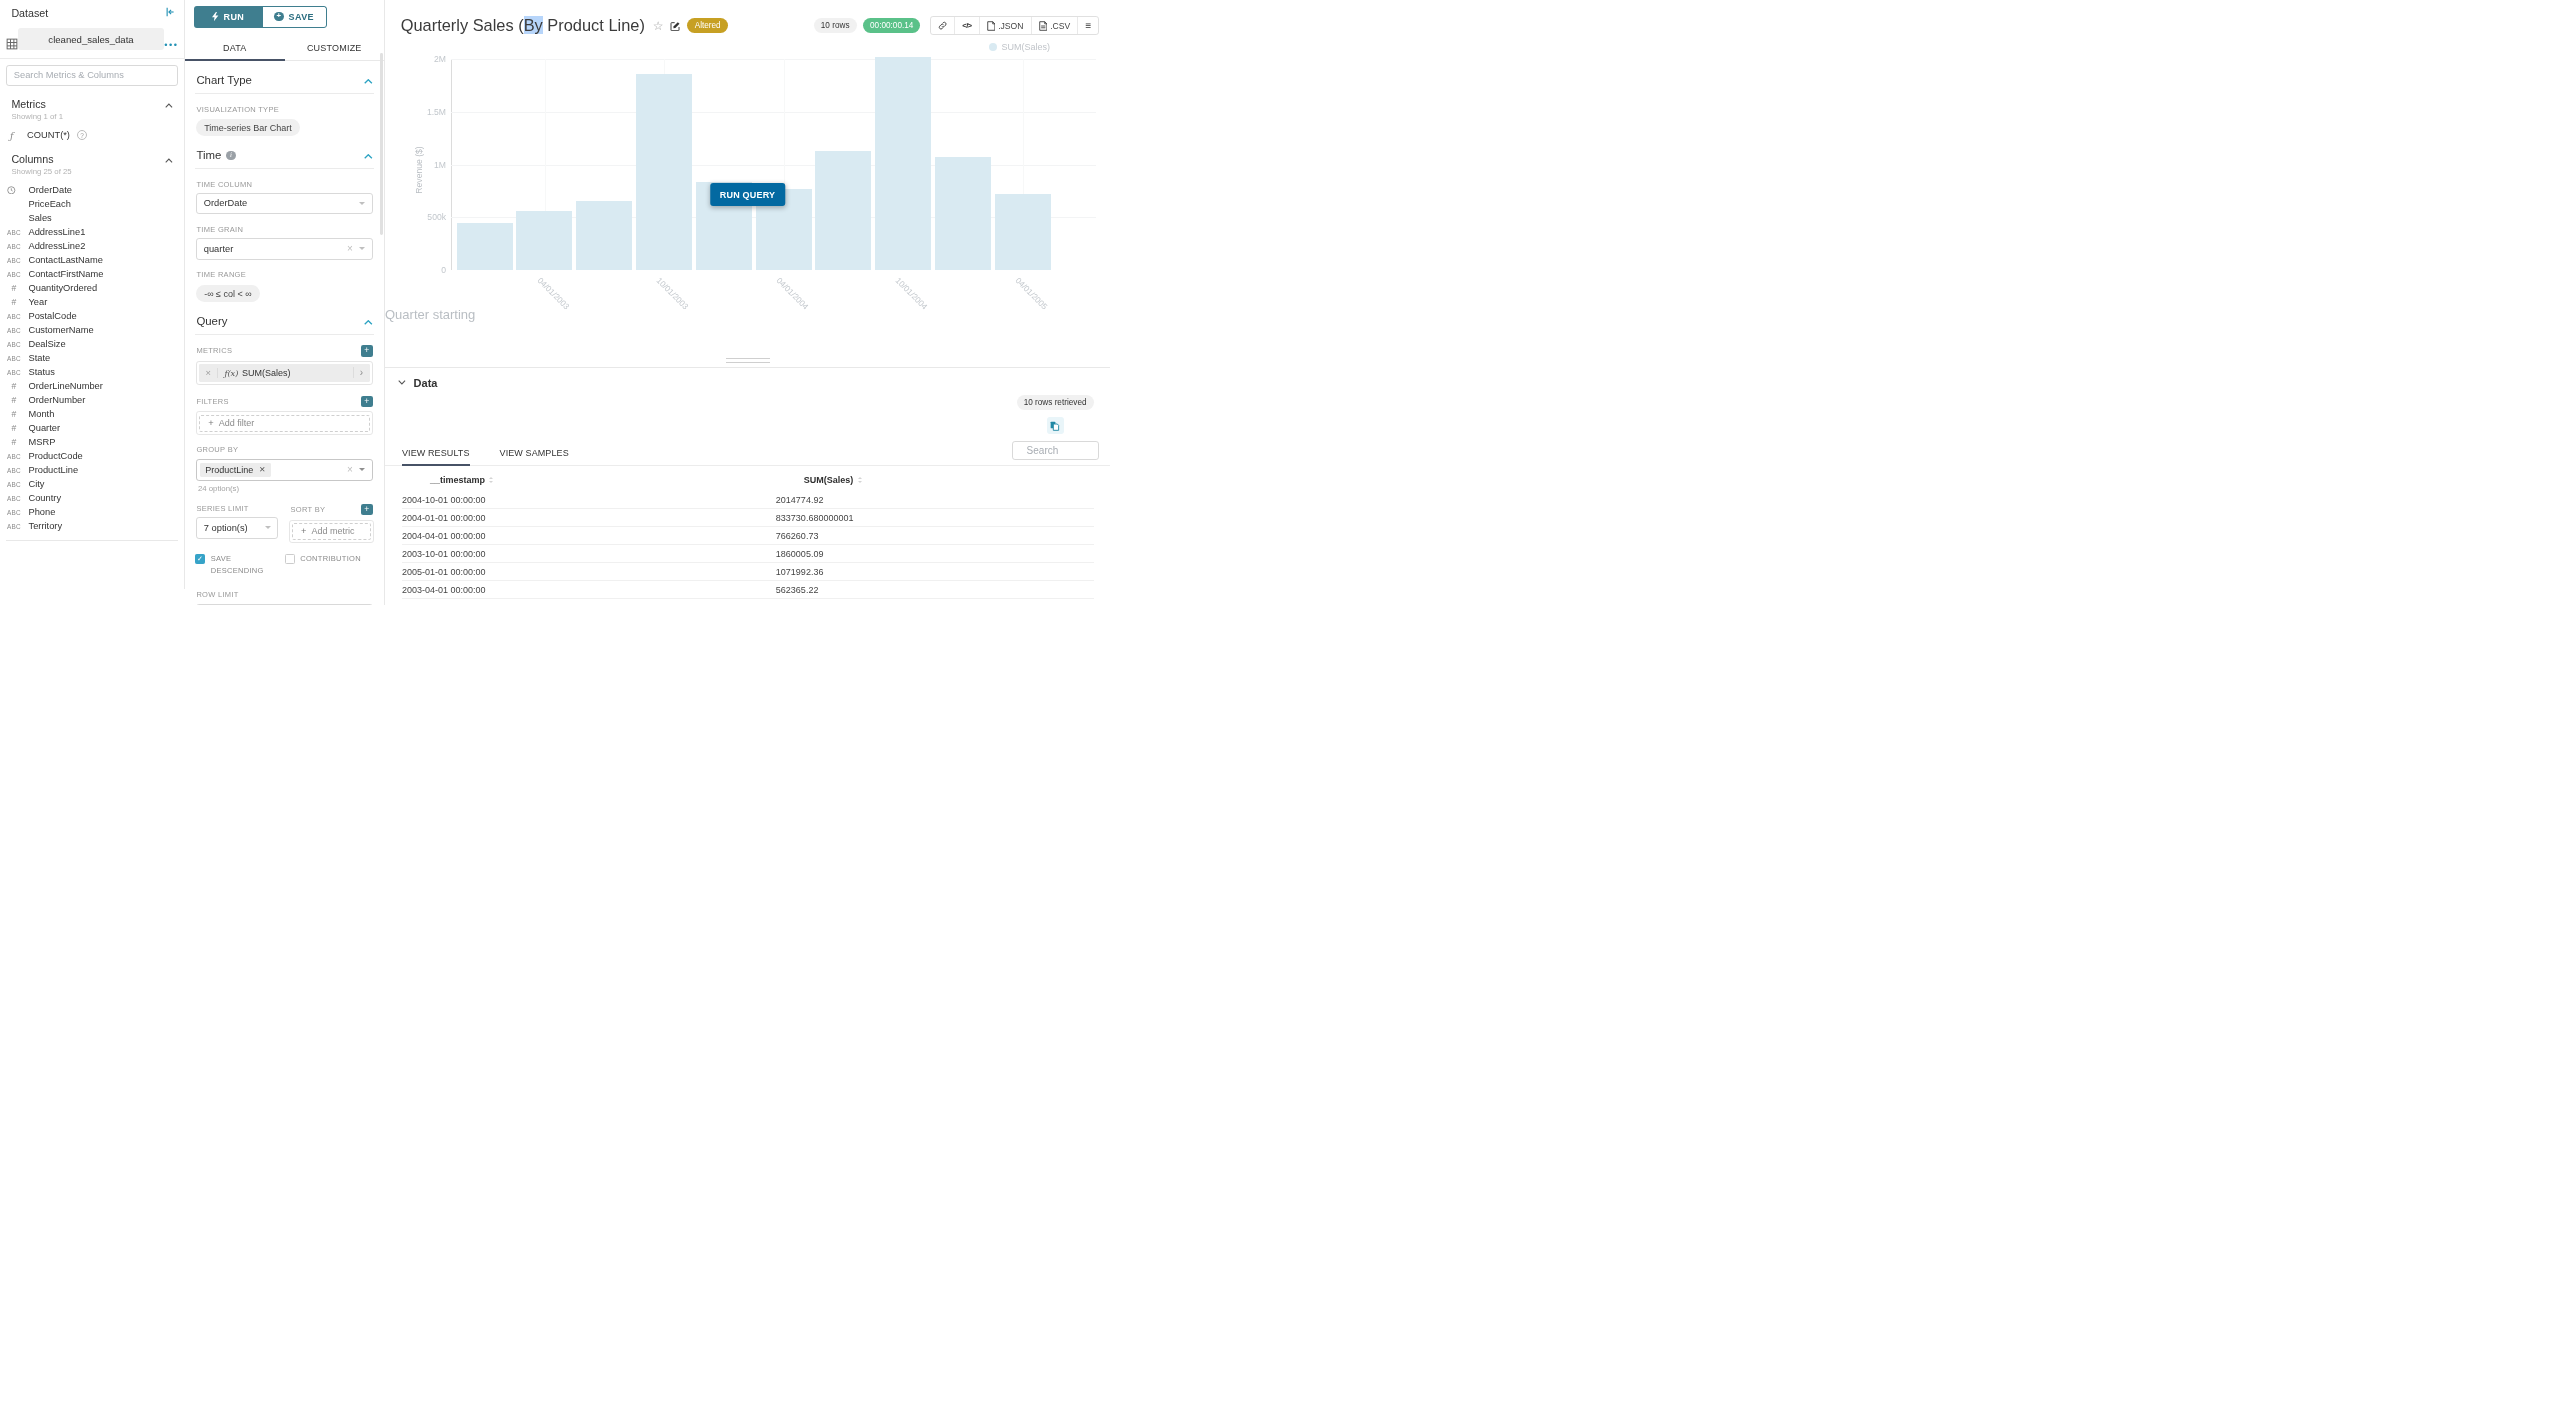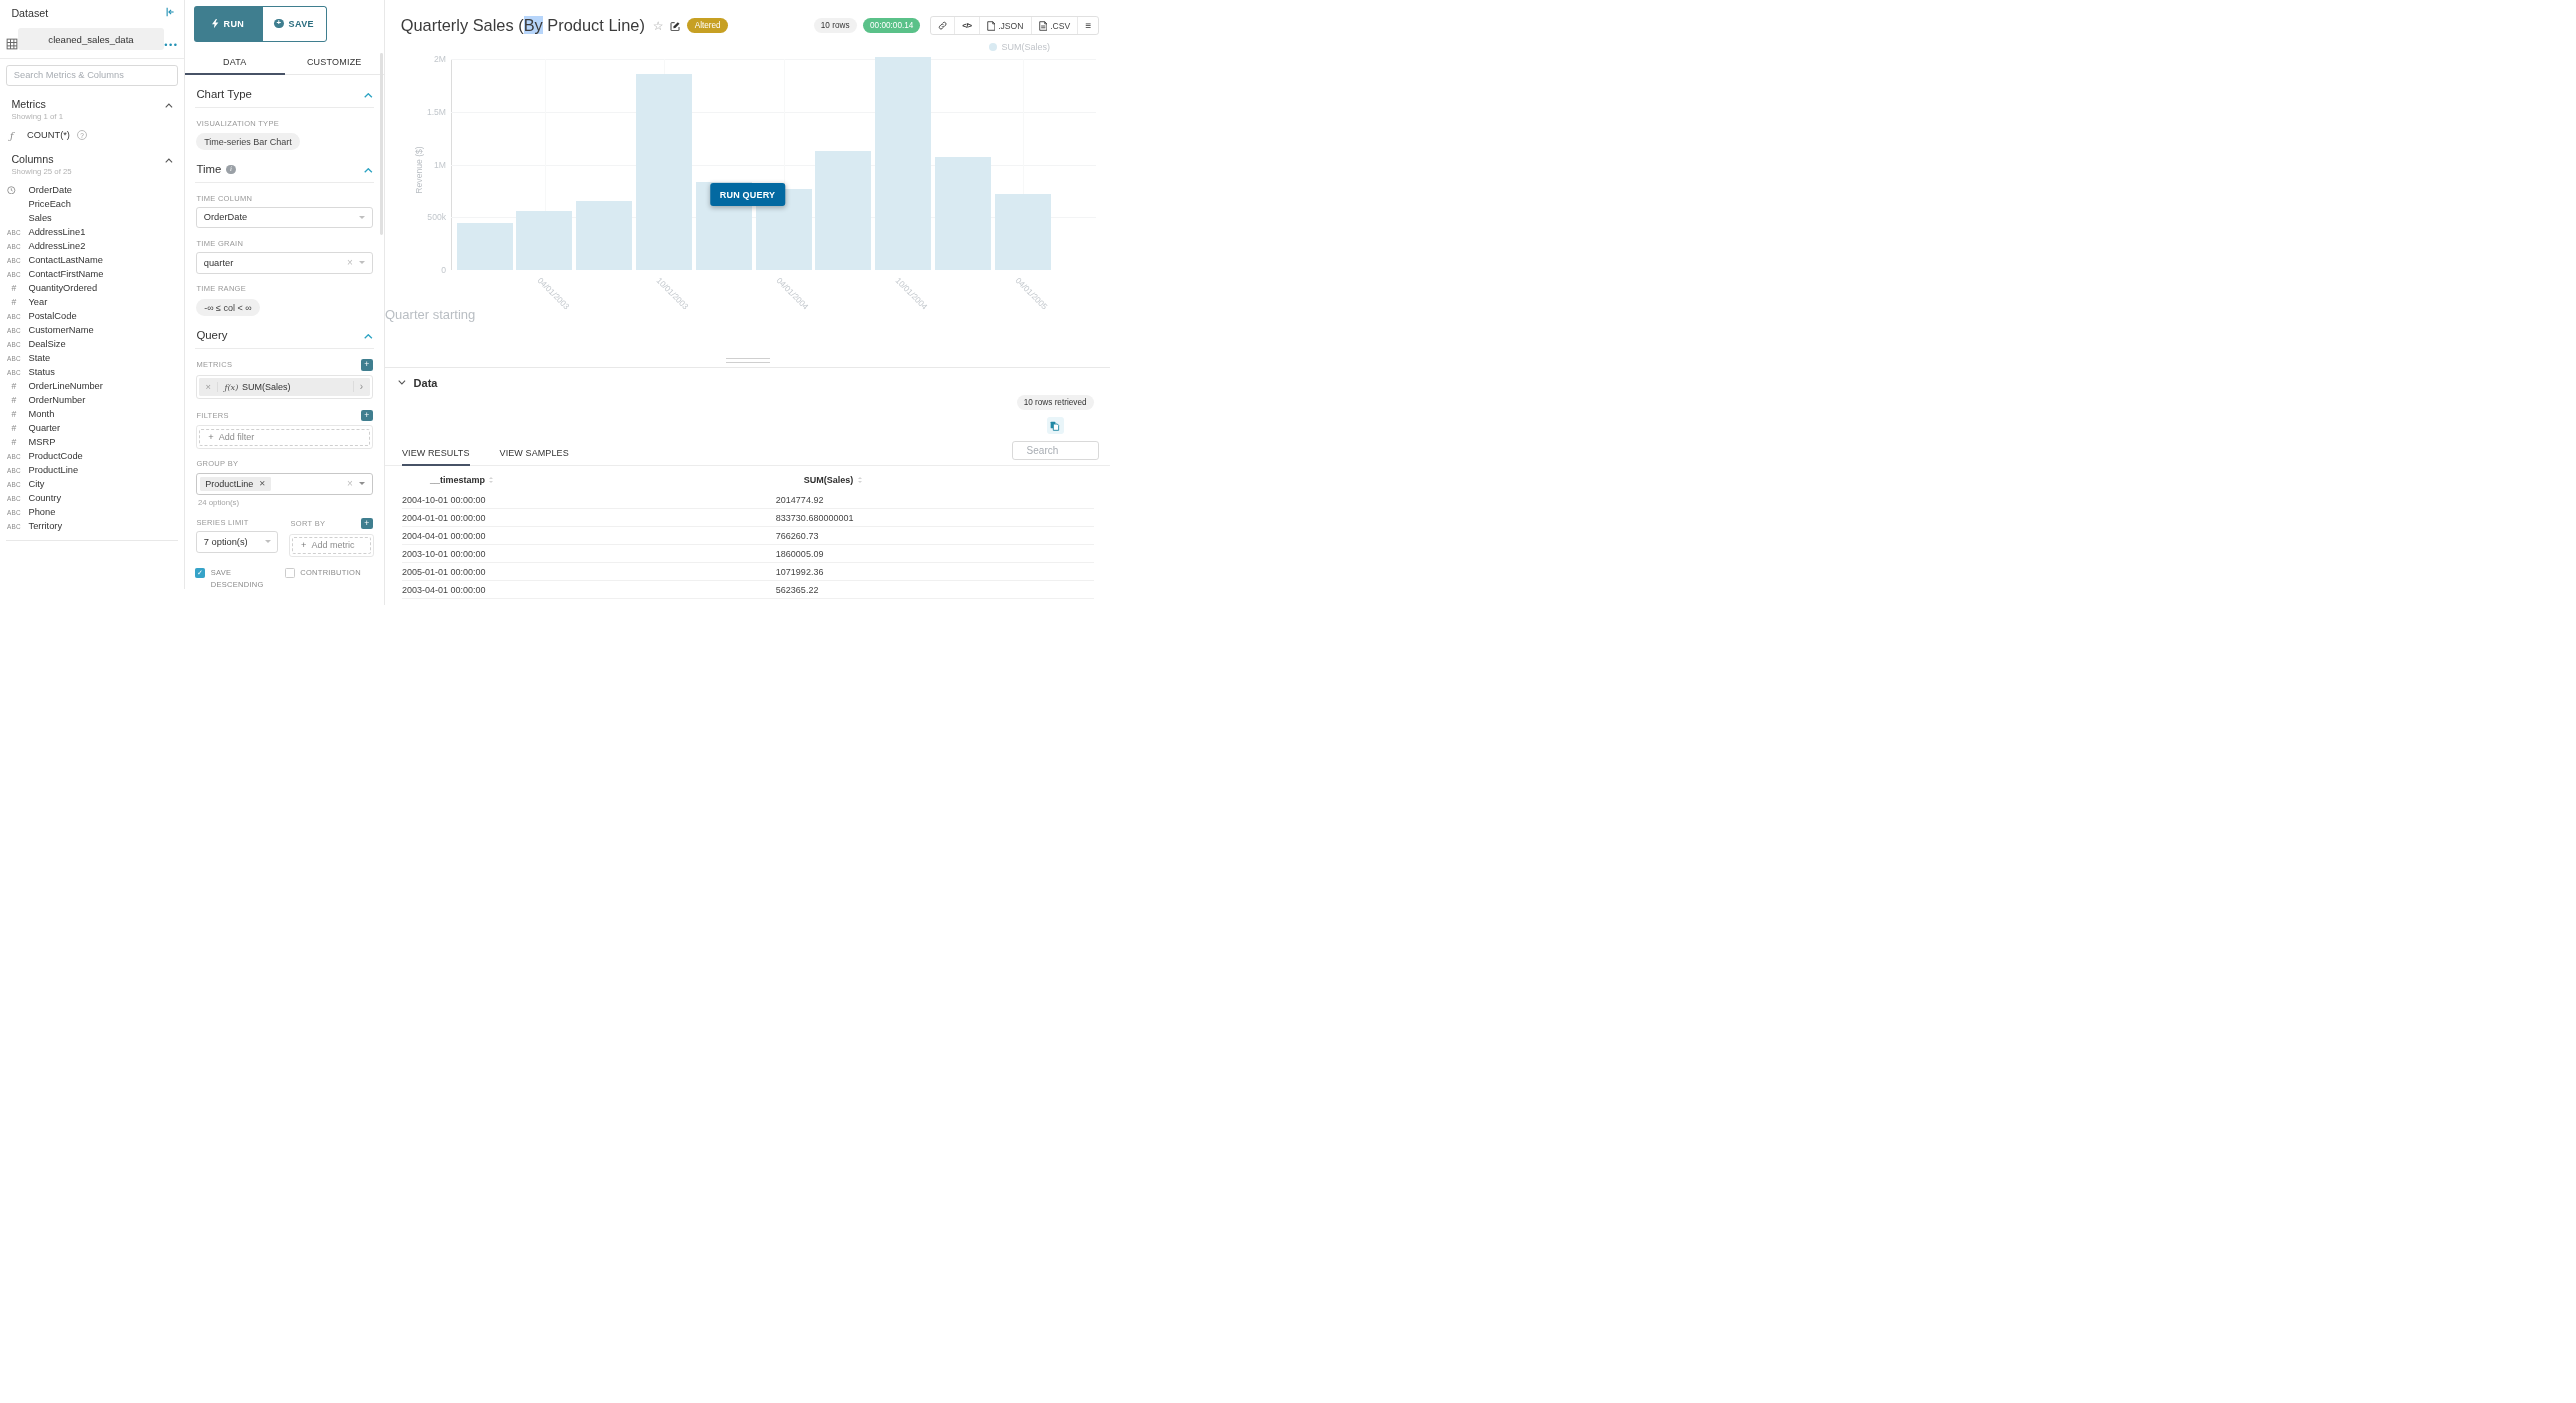--- a/index.html
+++ b/index.html
@@ -29,21 +29,21 @@
   .qmark { width:10px; height:10px; border:0.7px solid #bbb; border-radius:50%; color:#999; font-size:6.4px; display:flex; align-items:center; justify-content:center; }
   .cols-list { margin-top:7.1px; }
   .col-row { display:flex; align-items:center; height:14px; padding-left:7.1px; }
   .col-ic { width:21.4px; color:#8a8a8a; font-size:6.4px; letter-spacing:0.2px; text-align:left; flex:none; display:flex; align-items:center; }
   .col-ic.num { font-size:8.6px; padding-left:4.3px; }
   .col-name { font-size:9.3px; color:#333; }
   .side-bottom-div { height:0.7px; background:#e8e8e8; margin:7.1px 5.7px 0 5.7px; }
 
   
   .controls { position:absolute; left:185px; top:0; bottom:0; width:200px; border-right:0.7px solid #e8e8e8; background:#fff; }
-  .run-save { display:flex; margin:5.7px 0 0 8.6px; width:133px; height:36px; border-radius:2.9px; overflow:hidden; }
+  .run-save { display:flex; margin:5.7px 0 0 8.6px; width:133px; height:22px; border-radius:2.9px; overflow:hidden; }
   .btn-run { flex:1.1; background:#3f7e8f; color:#fff; font-size:9px; font-weight:bold; letter-spacing:0.4px; display:flex; align-items:center; justify-content:center; gap:5px; cursor:pointer; }
   .btn-save { flex:1; background:#fff; color:#2c6e80; border:0.7px solid #3f7e8f; border-left:none; border-radius:0 2.9px 2.9px 0; font-size:9px; font-weight:bold; letter-spacing:0.4px; display:flex; align-items:center; justify-content:center; gap:5px; cursor:pointer; }
   .plus-circle { width:9.3px; height:9.3px; border-radius:50%; background:#3f7e8f; color:#fff; font-size:7.8px; line-height:8.6px; text-align:center; }
   .ctabs { display:flex; margin-top:8.6px; border-bottom:0.7px solid #e8e8e8; }
   .ctab { flex:1; text-align:center; padding:6.4px 0 7.8px; font-size:9px; color:#333; letter-spacing:0.2px; position:relative; cursor:pointer; }
   .ctab.active::after { content:""; position:absolute; left:0; right:0; bottom:-0.7px; height:2.1px; background:#475266; }
   .cbody { padding:0 10px; }
   .sec { padding-top:13px; }
   .sec-head { display:flex; justify-content:space-between; align-items:center; padding:0 1.4px 6.4px 1.4px; border-bottom:0.7px solid #ebebeb; }
   .sec-title { font-size:11.4px; color:#333; display:flex; align-items:center; gap:5px; }

